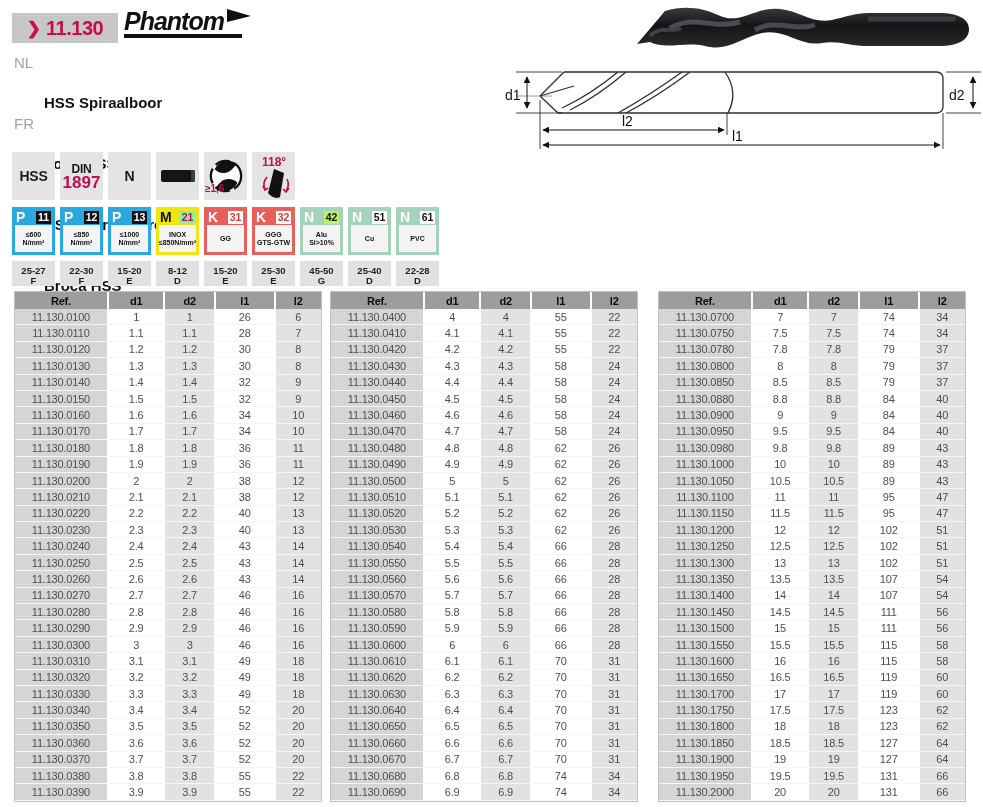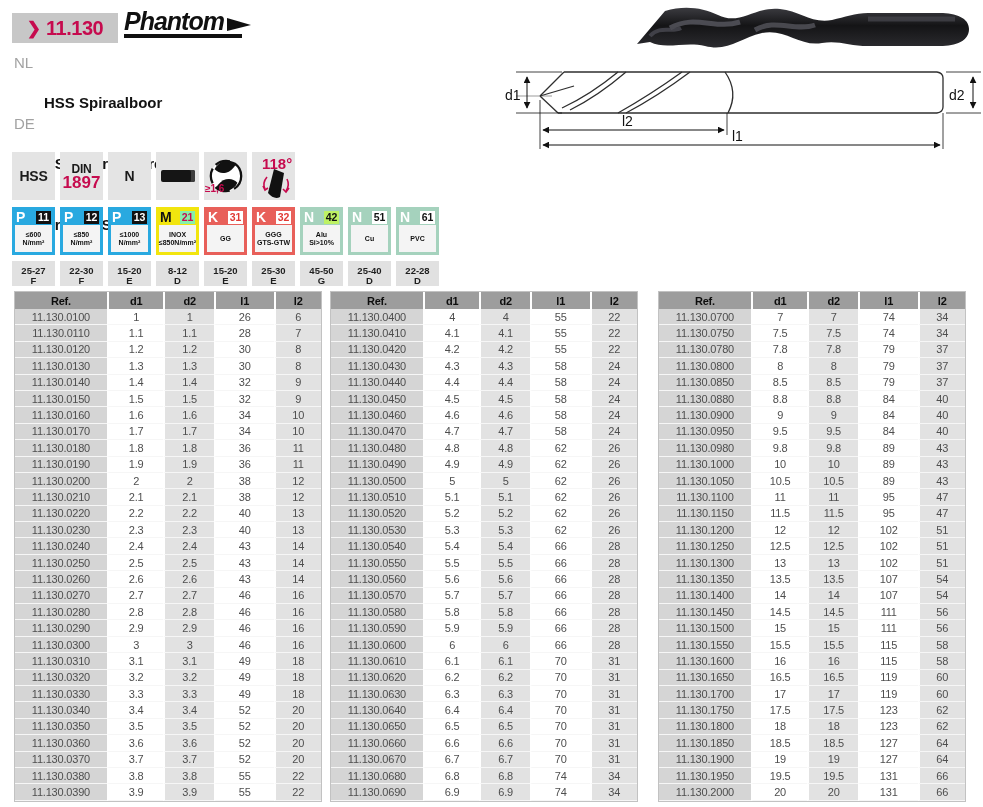--- a/index.html
+++ b/index.html
@@ -7,21 +7,21 @@
   html,body{margin:0;padding:0;}
   body{width:983px;height:807px;position:relative;background:#fff;
        font-family:"Liberation Sans",sans-serif;overflow:hidden;}
 
   
   .code-box{position:absolute;left:12px;top:13px;width:106px;height:30px;background:#c7c7c7;
             display:flex;align-items:center;justify-content:center;gap:5px;}
   .code-arrow{color:var(--accent);font-weight:bold;font-size:17px;line-height:1;}
   .code-text{color:var(--accent);font-weight:bold;font-size:20px;letter-spacing:-0.5px;}
   .logo{position:absolute;left:124px;top:9px;}
-  .logo-line{display:flex;align-items:flex-end;}
+  .logo-line{display:flex;}
   .logo-text{font-style:italic;font-weight:bold;font-size:25px;letter-spacing:-1px;color:#101010;line-height:24px;}
   .logo-tri{width:0;height:0;border-left:24px solid #101010;border-top:7px solid transparent;
             border-bottom:6px solid transparent;margin:0 0 2px 3px;}
   .logo-bar{height:4px;background:#101010;width:118px;margin-top:1px;}
 
   .langs{position:absolute;left:14px;top:52px;font-size:15px;line-height:21px;}
   .lang-row{display:flex;}
   .lang-code{color:#a2a2a2;width:30px;}
   .lang-name{color:#121212;font-weight:bold;margin-top:40px;}
 
@@ -30,21 +30,21 @@
 
   
   .icons{position:absolute;left:12px;top:152px;display:flex;gap:5px;}
   .ibox{width:43px;height:48px;background:#e4e4e4;display:flex;flex-direction:column;
         align-items:center;justify-content:center;position:relative;}
   .ibox .t1{font-weight:bold;font-size:14px;color:#1a1a1a;letter-spacing:-0.3px;}
   .ibox .t1.small{font-size:12px;line-height:13px;}
   .ibox .t2{font-weight:bold;font-size:17px;color:var(--accent);line-height:13px;}
   .shank{width:34px;height:12px;background:#151515;border-radius:2px;box-shadow:inset -4px 0 0 #3d3d3d;}
   .web-label{position:absolute;left:1px;bottom:6px;color:var(--accent);font-weight:bold;font-size:10px;text-align:right;}
-  .angle-label{position:absolute;left:10px;top:3px;color:var(--accent);font-weight:bold;font-size:15px;}
+  .angle-label{position:absolute;left:10px;top:3px;color:var(--accent);font-weight:bold;font-size:12px;}
 
   
   .mats{position:absolute;left:12px;top:207px;display:flex;gap:5px;}
   .mat{width:43px;height:48px;border:3px solid var(--mc);background:var(--mc);
        display:flex;flex-direction:column;}
   .mat-top{height:15px;display:flex;align-items:center;justify-content:space-between;padding:0 1px 1px 1px;}
   .mat-letter{font-weight:bold;font-size:14px;line-height:13px;}
   .mat-num{width:15px;height:13px;font-size:10.5px;font-weight:bold;display:flex;
            align-items:center;justify-content:center;}
   .mat-sub{flex:1;background:#f4f4f4;display:flex;align-items:center;justify-content:center;
@@ -82,20 +82,24 @@
     <span class="logo-text">Phantom</span>
     <span class="logo-tri"></span>
   </div>
   <div class="logo-bar"></div>
 </div>
 
 <div class="langs">
     <div class="lang-row">
       <span class="lang-code">NL</span>
       <span class="lang-name">HSS Spiraalboor</span>
+    </div>
+    <div class="lang-row">
+      <span class="lang-code">FR</span>
+      <span class="lang-name">Foret HSS</span>
     </div>
     <div class="lang-row">
       <span class="lang-code">DE</span>
       <span class="lang-name">HSS Spiralbohrer</span>
     </div>
     <div class="lang-row">
       <span class="lang-code">ES</span>
       <span class="lang-name">Broca HSS</span>
     </div>
   </div>

